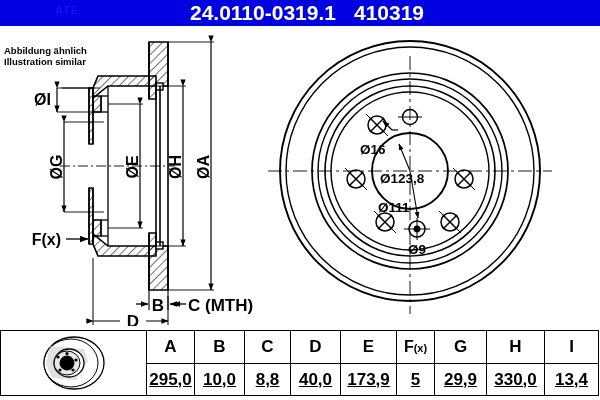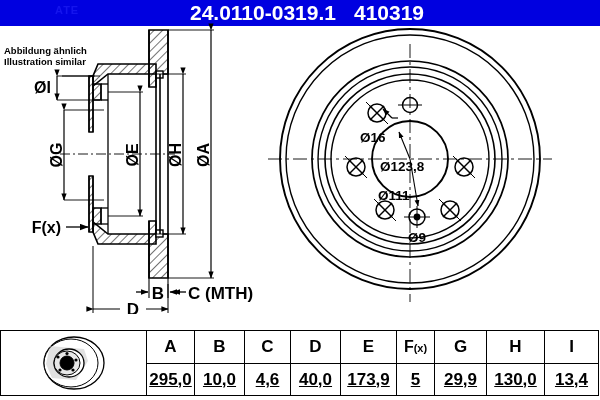--- a/index.html
+++ b/index.html
@@ -14,21 +14,21 @@
             font-size:11px;font-weight:bold;color:#1414EE;letter-spacing:1px;}
   .title-text{position:absolute;left:7px;top:1px;width:600px;text-align:center;
             color:#fff;font-size:21px;font-weight:bold;letter-spacing:0px;
             font-family:"Liberation Sans", sans-serif;}
   .title-text .gap{display:inline-block;width:18px;}
 
   .illus{position:absolute;left:4px;top:29px;font-size:9.5px;font-weight:bold;
          color:#000;line-height:11px;margin-top:16px;}
 
   
-  .canvas{position:absolute;left:0;top:14px;width:480px;height:300px;}
+  .canvas{position:absolute;left:0;top:26px;width:480px;height:300px;}
 
   
   .tablewrap{position:absolute;left:0;top:330px;width:600px;height:68px;}
   table.spec{border-collapse:collapse;width:598px;height:66px;
              table-layout:fixed;}
   table.spec td{border:1.6px solid #000;text-align:center;font-weight:bold;
              font-size:17px;padding:0;line-height:1;color:#000;}
   td.iconcell{border-left:none;border-top:none;border-bottom:none;}
   td.hdr{font-size:19px;}
   td.val{font-size:16px;text-decoration:underline;}
@@ -301,25 +301,25 @@
         <td class="hdr">D</td>
         <td class="hdr">E</td>
         <td class="hdr"><span class="fx-main">F</span><span class="fx-sub">(x)</span></td>
         <td class="hdr">G</td>
         <td class="hdr">H</td>
         <td class="hdr">I</td>
       </tr>
       <tr>
         <td class="val">295,0</td>
         <td class="val">10,0</td>
-        <td class="val">4,6</td>
+        <td class="val">8,8</td>
         <td class="val">40,0</td>
         <td class="val">173,9</td>
         <td class="val">5</td>
         <td class="val">29,9</td>
-        <td class="val">130,0</td>
+        <td class="val">330,0</td>
         <td class="val">13,4</td>
       </tr>
     </tbody>
       </table>
   </div>
 
 </div>
 
 </body></html>

